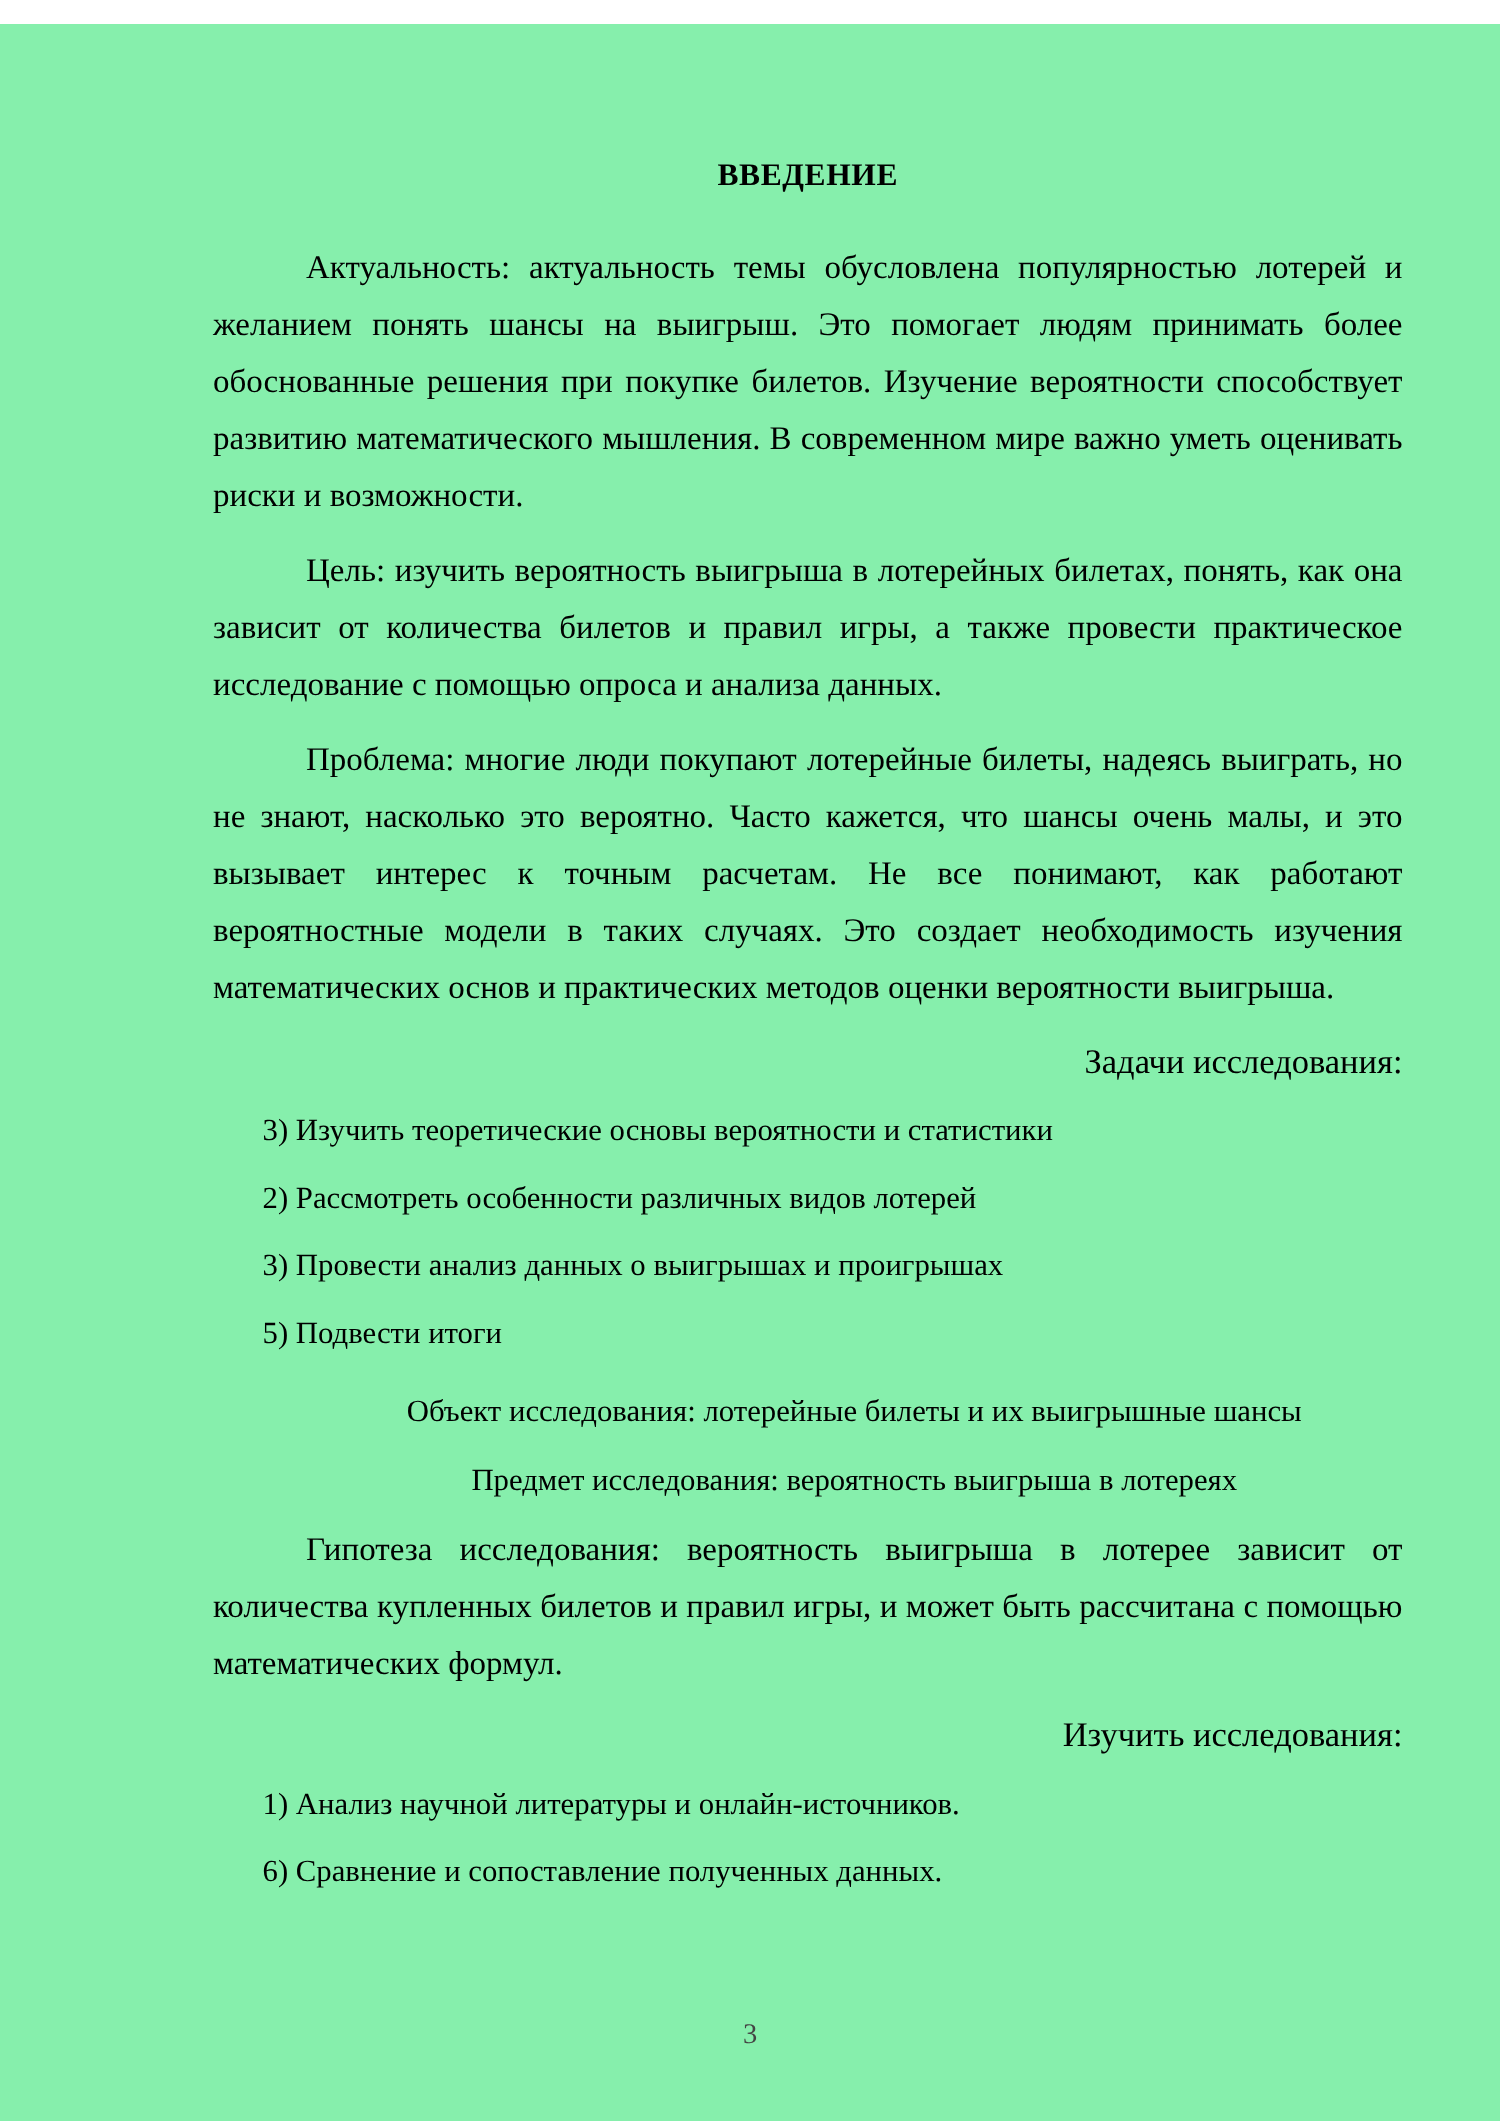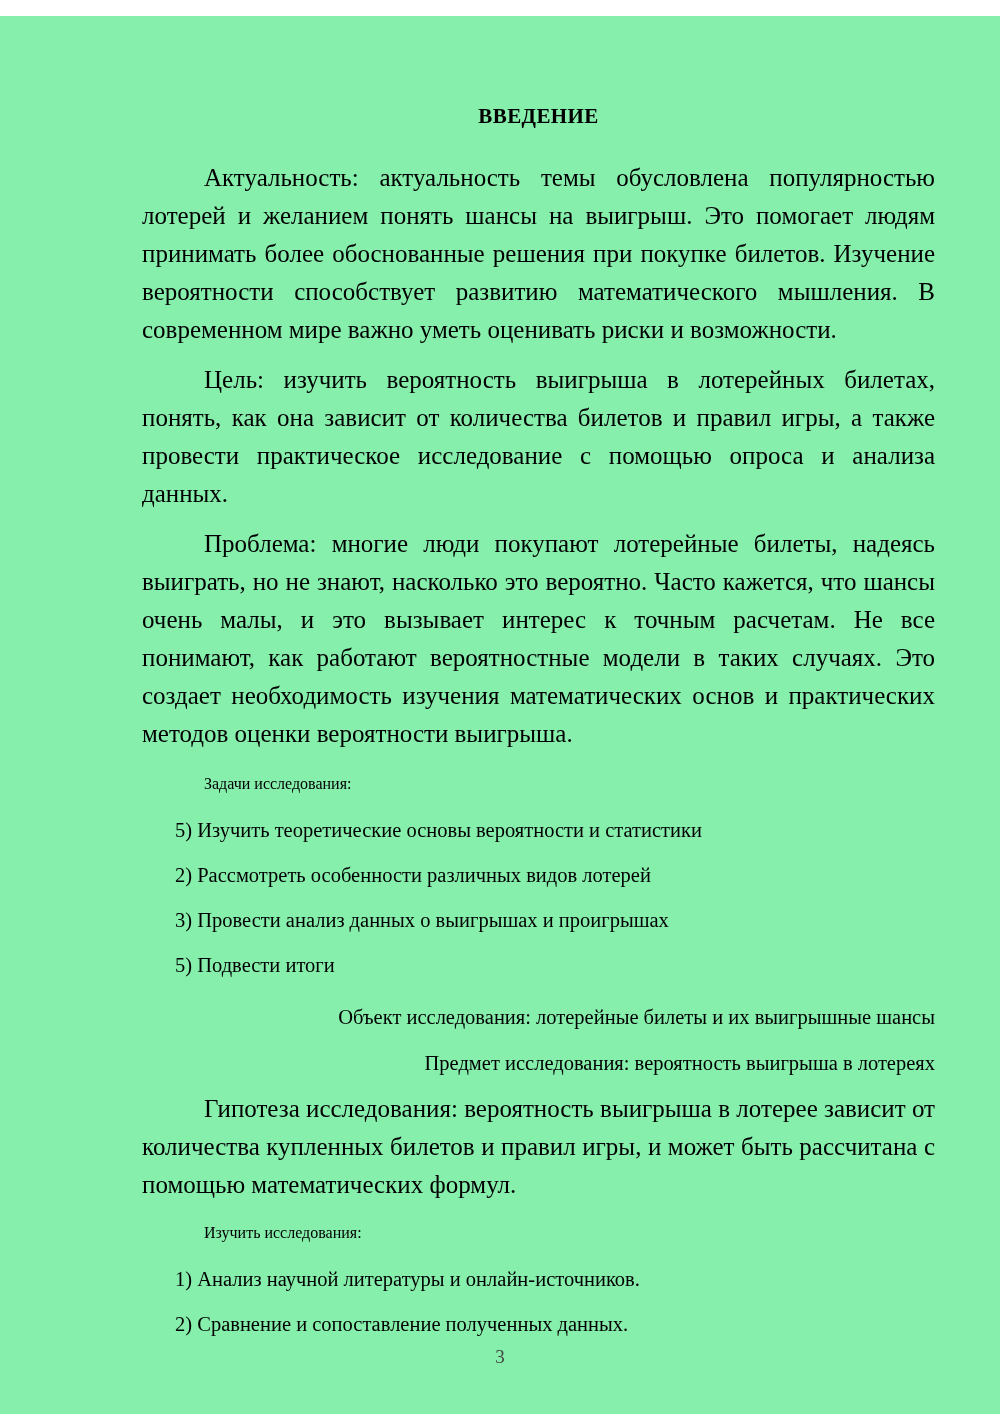--- a/index.html
+++ b/index.html
@@ -27,55 +27,55 @@
   }
   .doc-title {
     font-size: 21px;
     font-weight: bold;
     text-align: center;
     letter-spacing: 0.4px;
     line-height: 1.2;
     margin: 0 0 30px 0;
   }
   .para {
-    font-size: 25px;
+    font-size: 22px;
     line-height: 38px;
     text-align: justify;
     text-justify: inter-word;
     text-indent: 62px;
     margin: 0 0 12px 0;
     hyphens: none;
   }
   .para:last-of-type {
     margin-bottom: 0;
   }
   .subhead {
-    font-size: 16px;
+    font-size: 23px;
     line-height: 38px;
-    text-align: left;
+    text-align: right;
     text-indent: 62px;
     margin: 0 0 8px 0;
   }
   .list {
     list-style: none;
     margin: 0 0 8px 0;
     padding: 0;
   }
   .list-item {
     font-size: 20.5px;
     line-height: 38px;
     text-align: left;
     padding-left: 33px;
     margin: 0 0 7px 0;
     white-space: nowrap;
   }
   .plain-line {
     font-size: 20.5px;
     line-height: 38px;
-    text-align: right;
+    text-align: center;
     text-indent: 62px;
     margin: 0 0 8px 0;
   }
   .gap-sm { height: 6px; }
   .gap-md { height: 10px; }
   .page-number {
     position: absolute;
     left: 0;
     right: 0;
     top: 1330px;
@@ -96,40 +96,40 @@
 
     <p class="para">Актуальность: актуальность темы обусловлена популярностью лотерей и желанием понять шансы на выигрыш. Это помогает людям принимать более обоснованные решения при покупке билетов. Изучение вероятности способствует развитию математического мышления. В современном мире важно уметь оценивать риски и возможности.</p>
 
     <p class="para">Цель: изучить вероятность выигрыша в лотерейных билетах, понять, как она зависит от количества билетов и правил игры, а также провести практическое исследование с помощью опроса и анализа данных.</p>
 
     <p class="para">Проблема: многие люди покупают лотерейные билеты, надеясь выиграть, но не знают, насколько это вероятно. Часто кажется, что шансы очень малы, и это вызывает интерес к точным расчетам. Не все понимают, как работают вероятностные модели в таких случаях. Это создает необходимость изучения математических основ и практических методов оценки вероятности выигрыша.</p>
 
     <div class="subhead">Задачи исследования:</div>
 
     <ul class="list">
-      <li class="list-item">5) Изучить теоретические основы вероятности и статистики</li>
+      <li class="list-item">3) Изучить теоретические основы вероятности и статистики</li>
       <li class="list-item">2) Рассмотреть особенности различных видов лотерей</li>
       <li class="list-item">3) Провести анализ данных о выигрышах и проигрышах</li>
       <li class="list-item">5) Подвести итоги</li>
     </ul>
 
     <div class="gap-sm"></div>
 
     <div class="plain-line">Объект исследования: лотерейные билеты и их выигрышные шансы</div>
 
     <div class="plain-line">Предмет исследования: вероятность выигрыша в лотереях</div>
 
     <p class="para">Гипотеза исследования: вероятность выигрыша в лотерее зависит от количества купленных билетов и правил игры, и может быть рассчитана с помощью математических формул.</p>
 
     <div class="gap-md"></div>
 
     <div class="subhead">Изучить исследования:</div>
 
     <ul class="list">
       <li class="list-item">1) Анализ научной литературы и онлайн-источников.</li>
-      <li class="list-item">2) Сравнение и сопоставление полученных данных.</li>
+      <li class="list-item">6) Сравнение и сопоставление полученных данных.</li>
     </ul>
 
   </div>
 
   <div class="page-number">3</div>
 
 </div>
 
 </body></html>

